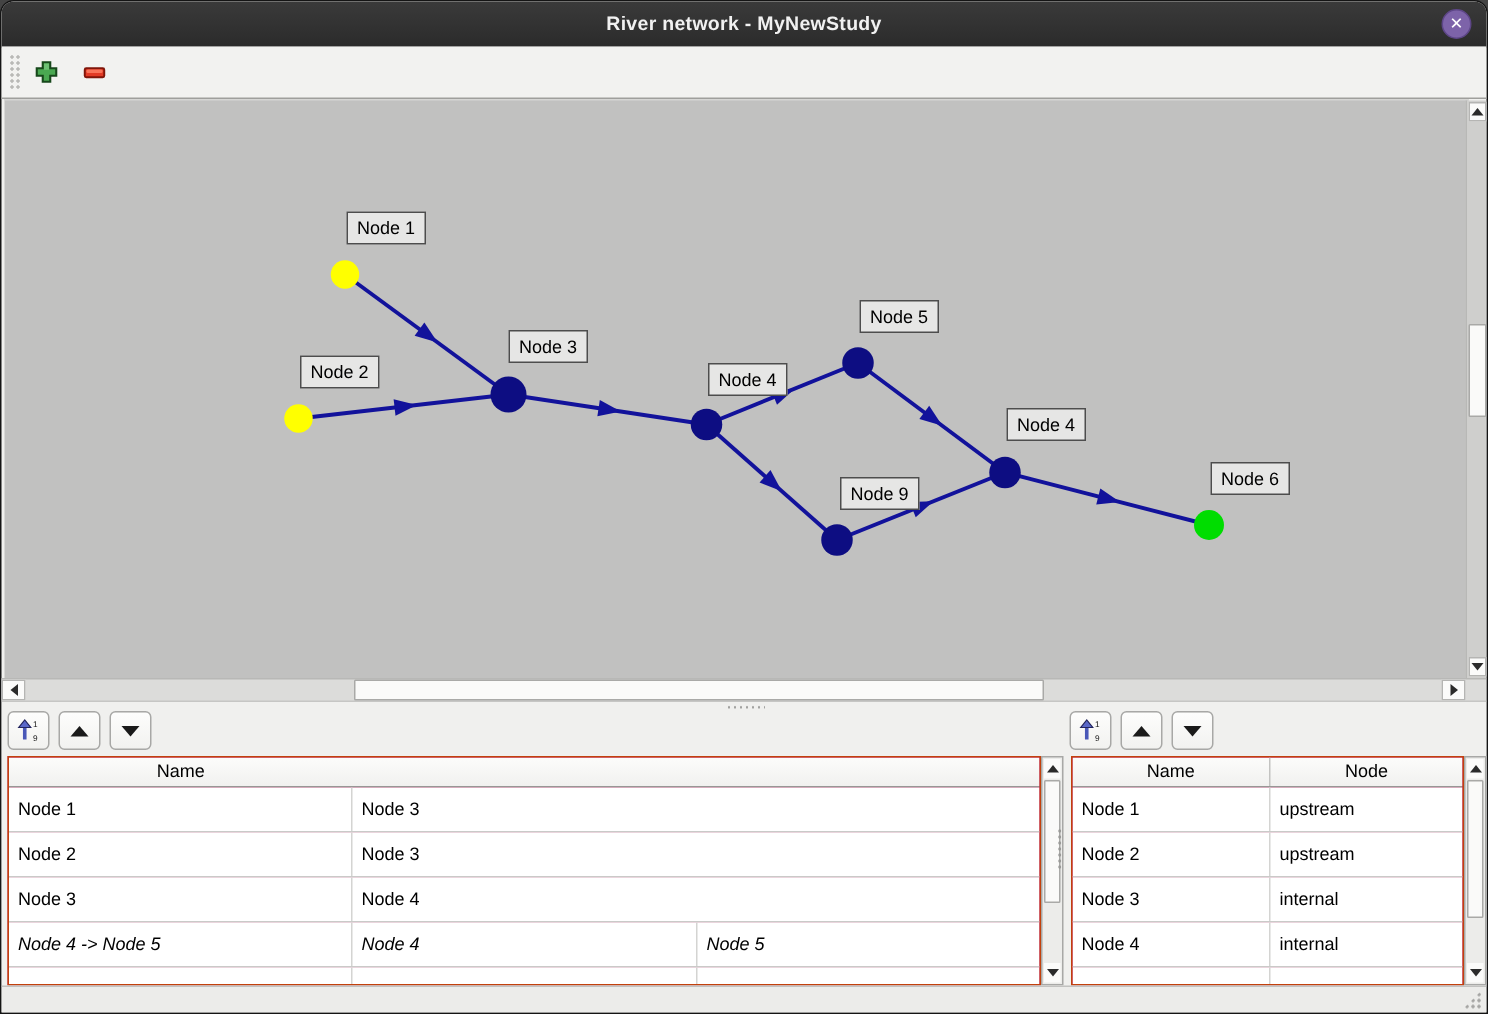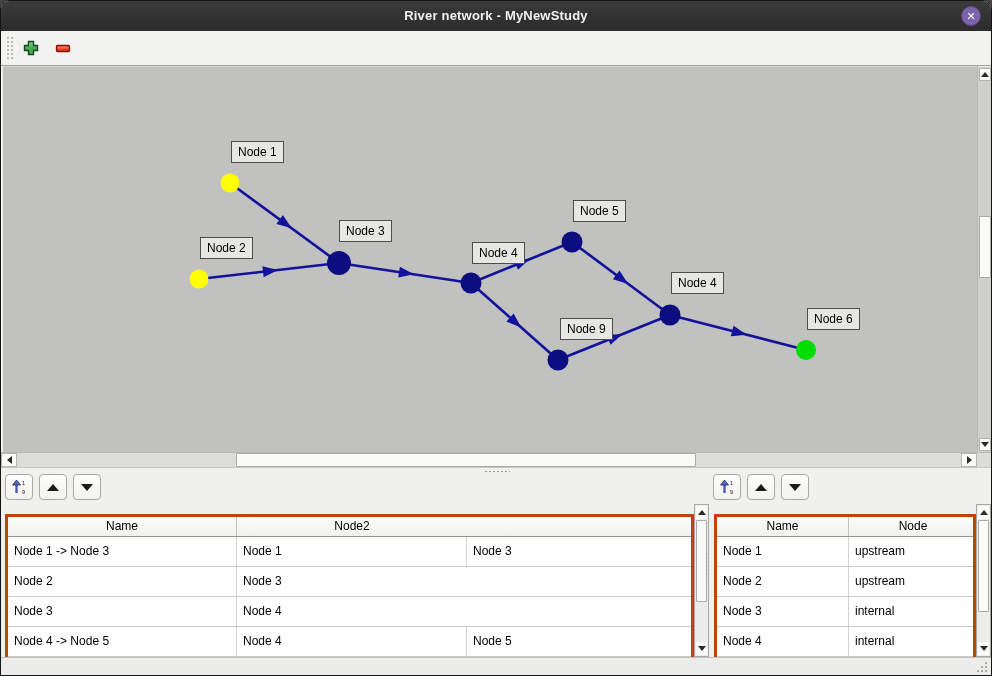--- a/index.html
+++ b/index.html
@@ -30,21 +30,21 @@
   .hsplitter .dots{position:absolute;left:483px;top:2px;width:26px;height:3px;background-image:radial-gradient(#9a9a98 .8px,transparent 1px);background-size:4px 3px;}
   .vsplitter{position:absolute;left:706px;top:473px;width:6px;height:183px;cursor:col-resize;}
   .vsplitter .dots{position:absolute;left:2px;top:78px;width:3px;height:28px;background-image:radial-gradient(#9a9a98 .8px,transparent 1px);background-size:3px 4px;}
   
   .bottom-pane{position:absolute;left:0;top:473px;width:990px;height:183px;background:#f0f0ee;}
   .small-btn{position:absolute;width:28px;height:26px;background:linear-gradient(#fdfdfc,#f2f2f0);border:1px solid #a8a8a6;border-radius:4px;box-sizing:border-box;display:flex;align-items:center;justify-content:center;cursor:pointer;}
   .small-btn .tri-up,.small-btn .tri-down{border-left-width:6px;border-right-width:6px;}
   .small-btn .tri-up{border-bottom-width:7px;border-bottom-color:#1a1a1a;}
   .small-btn .tri-down{border-top-width:7px;border-top-color:#1a1a1a;}
   
-  .table{position:absolute;top:40px;background:#be185d;border:3px solid #c2410c;box-sizing:border-box;overflow:hidden;}
+  .table{position:absolute;top:30px;background:#be185d;border:1px solid #c2410c;box-sizing:border-box;overflow:hidden;}
   .t-head{display:grid;height:20px;background:linear-gradient(#fcfcfb,#f1f1ef);border-bottom:1px solid #979795;box-sizing:border-box;}
   .t-head .hc{font-size:12px;line-height:19px;text-align:center;color:#000;border-right:1px solid #c3c3c1;box-sizing:border-box;cursor:pointer;}
   .t-head .hc:last-child{border-right:none;}
   .t-row{display:grid;height:30px;border-bottom:1px solid #cacac8;box-sizing:border-box;background:#fff;}
   .t-row .tc{font-size:12px;line-height:29px;padding-left:6px;color:#000;border-right:1px solid #d4d4d2;box-sizing:border-box;white-space:nowrap;overflow:hidden;cursor:default;}
   .t-row .tc:last-child{border-right:none;}
   .t-filler{display:grid;height:12px;background:#fff;}
   .t-filler .tc{border-right:1px solid #d4d4d2;box-sizing:border-box;}
   .t-filler .tc:last-child{border-right:none;}
   .tbl-vscroll{position:absolute;width:15px;background:#ececea;border:1px solid #a8a8a6;box-sizing:border-box;}
@@ -169,36 +169,34 @@
     <div class="small-btn" style="left:746px;top:0px;">
         <div class="tri tri-up"></div>
       </div>
     <div class="small-btn" style="left:780px;top:0px;">
         <div class="tri tri-down"></div>
       </div>
 
     <div class="table" id="branches-table" style="left:4px;width:689px;height:153px;">
         <div class="t-head" style="grid-template-columns: 229px 230px 228px;">
           <div class="hc">Name</div>
-          <div class="hc">Node2</div>
         </div>
         <div class="t-row" style="grid-template-columns: 229px 230px 228px;">
-          <div class="tc">Node 1 -&gt; Node 3</div>
           <div class="tc">Node 1</div>
           <div class="tc">Node 3</div>
         </div>
         <div class="t-row" style="grid-template-columns: 229px 230px 228px;">
           <div class="tc">Node 2</div>
           <div class="tc">Node 3</div>
         </div>
         <div class="t-row" style="grid-template-columns: 229px 230px 228px;">
           <div class="tc">Node 3</div>
           <div class="tc">Node 4</div>
         </div>
-        <div class="t-row" style="grid-template-columns: 229px 230px 228px;">
+        <div class="t-row" style="grid-template-columns: 229px 230px 228px; font-style: italic;">
           <div class="tc">Node 4 -&gt; Node 5</div>
           <div class="tc">Node 4</div>
           <div class="tc">Node 5</div>
         </div>
         <div class="t-filler" style="grid-template-columns: 229px 230px 228px;">
           <div class="tc"></div>
           <div class="tc"></div>
           <div class="tc"></div>
         </div>
       </div>

